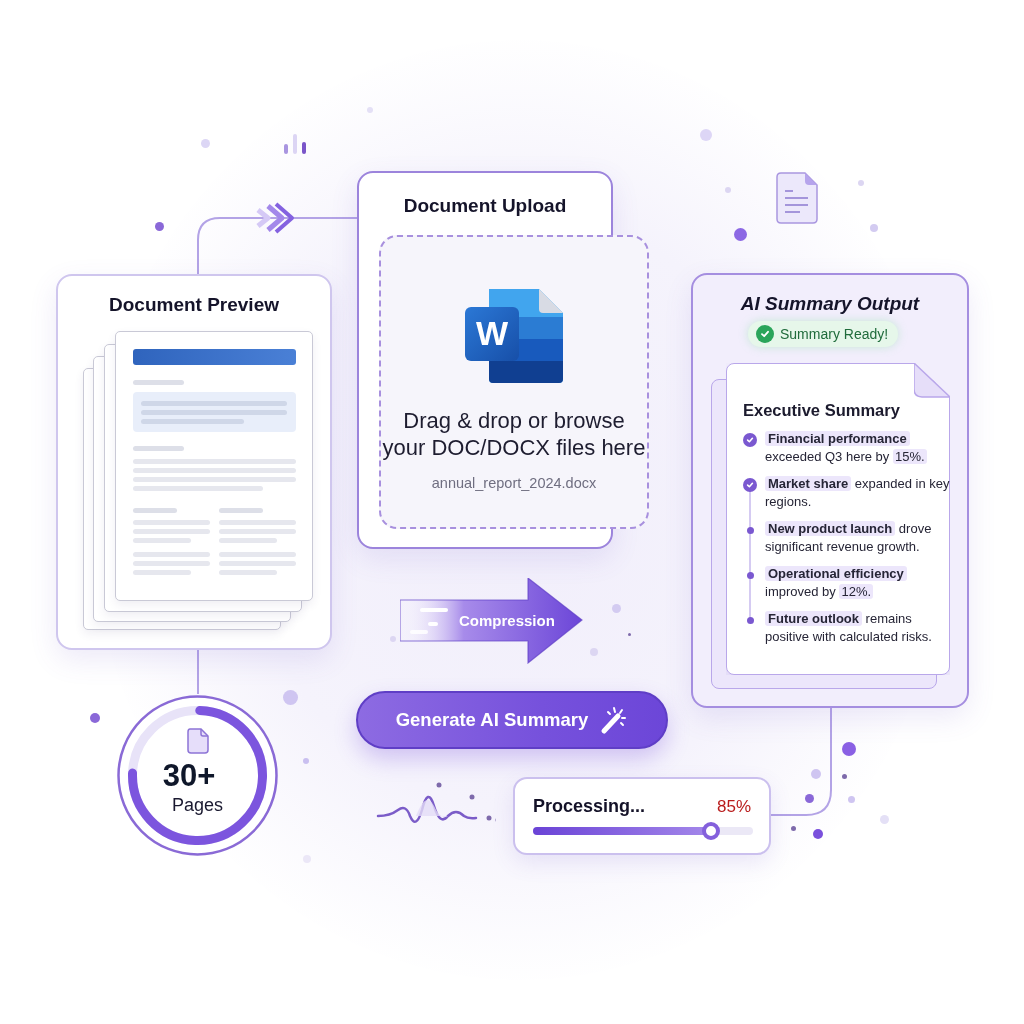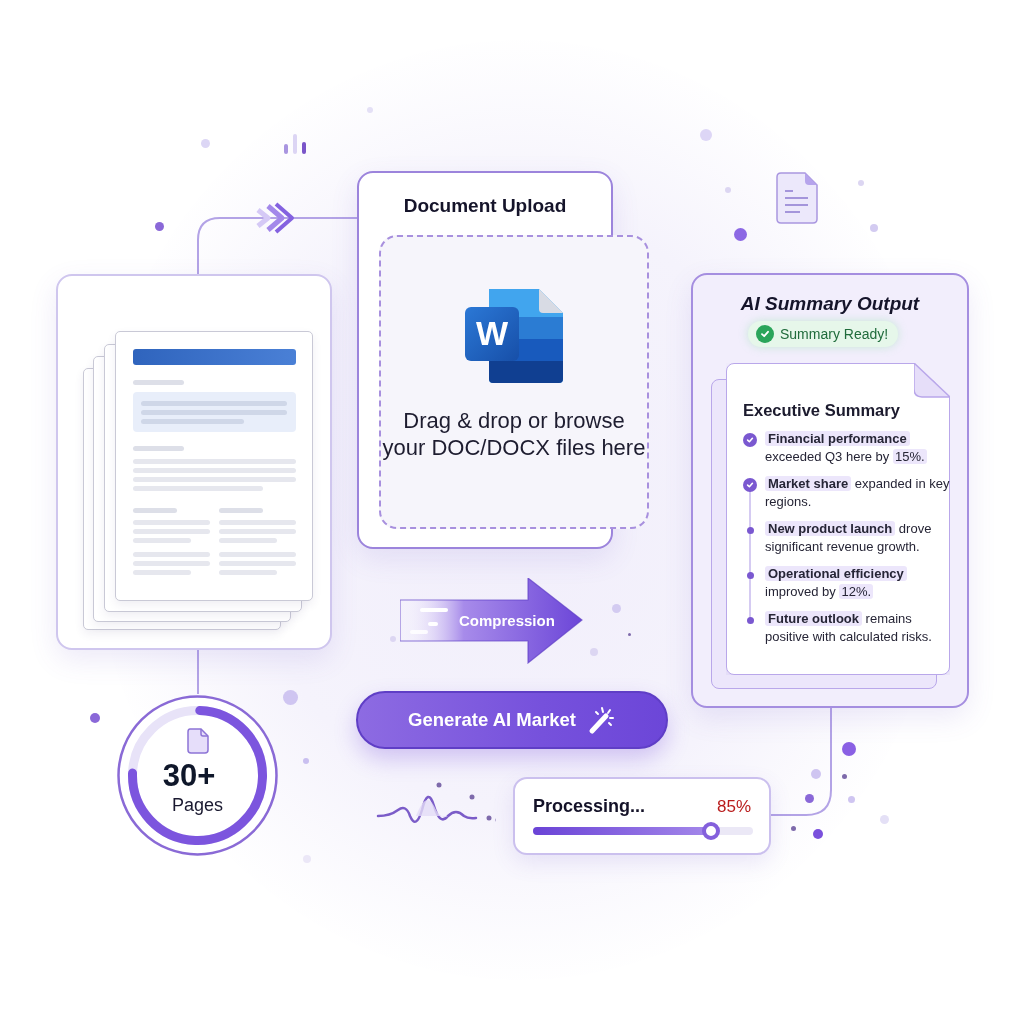--- a/index.html
+++ b/index.html
@@ -153,20 +153,21 @@
 <svg style="position:absolute;left:0;top:0;" width="1024" height="1024">
   <path d="M198 274 V240 Q198 218 220 218 H357" fill="none" stroke="#b3a3e6" stroke-width="2"></path>
   <path d="M198 650 V694" fill="none" stroke="#b3a3e6" stroke-width="2"></path>
   <path d="M831 708 V790 Q831 815 806 815 H771" fill="none" stroke="#b3a3e6" stroke-width="2"></path>
   <path d="M258 210 L268 218 L258 226" fill="none" stroke="#d5c9f6" stroke-width="5" stroke-linejoin="round"></path>
   <path d="M268 206 L282 218 L268 230" fill="none" stroke="#a388ea" stroke-width="5" stroke-linejoin="round"></path>
   <path d="M276 204 L292 218 L276 232" fill="none" stroke="#8462e0" stroke-width="4" stroke-linejoin="round"></path>
 </svg>
 
 <div class="card" id="preview">
+  <div class="card-title">Document Preview</div>
   <div class="page" style="left:25px;top:92px;width:198px;height:262px;"></div>
   <div class="page" style="left:35px;top:80px;width:198px;height:266px;"></div>
   <div class="page" style="left:46px;top:68px;width:198px;height:268px;"></div>
   <div class="page" style="left:57px;top:55px;width:198px;height:270px;">
     <div style="position:absolute;left:17px;top:17px;width:163px;height:16px;border-radius:3px;background:linear-gradient(90deg,#2f64bd,#4a80d6);"></div>
     <div class="bar" style="left:17px;top:48px;width:51px;"></div>
     <div style="position:absolute;left:17px;top:60px;width:163px;height:40px;border-radius:4px;background:#e8eefa;">
       <div class="bar" style="left:8px;top:9px;width:146px;background:#cfd7e8;"></div>
       <div class="bar" style="left:8px;top:18px;width:146px;background:#cfd7e8;"></div>
       <div class="bar" style="left:8px;top:27px;width:103px;background:#cfd7e8;"></div>
@@ -206,20 +207,21 @@
       <path d="M26 2 H76 L100 26 V92 Q100 96 96 96 H30 Q26 96 26 92 Z" fill="#41a5ee"></path>
       <rect x="26" y="30" width="74" height="22" fill="#2b7cd3"></rect>
       <rect x="26" y="52" width="74" height="22" fill="#185abd"></rect>
       <path d="M26 74 H100 V92 Q100 96 96 96 H30 Q26 96 26 92 Z" fill="#103f91"></path>
       <path d="M76 2 V22 Q76 26 80 26 H100 Z" fill="#d8dbe4"></path>
       <rect x="2" y="20" width="54" height="54" rx="6" fill="url(#wg)"></rect>
       <text x="29" y="58" text-anchor="middle" font-family="Liberation Sans, sans-serif" font-weight="700" font-size="34" fill="#ffffff">W</text>
     </svg>
     <div class="drop-text" style="top:170px;">Drag &amp; drop or browse</div>
     <div class="drop-text" style="top:197px;">your DOC/DOCX files here</div>
+    <div class="file-name" style="top:238px;">annual_report_2024.docx</div>
   </div>
 </div>
 
 <div class="card" id="output">
   <div class="card-title">AI Summary Output</div>
   <div class="ready-badge">
     <span class="ready-check">
       <svg width="10" height="10" viewBox="0 0 10 10">
           <path d="M2 5.2 L4.2 7.2 L8 2.8" fill="none" stroke="#fff" stroke-width="1.8" stroke-linecap="round" stroke-linejoin="round"></path>
         </svg>
@@ -274,21 +276,21 @@
     </linearGradient>
   </defs>
   <path d="M0 22 H128 V0 L182 42 L128 85 V63 H0 Z" fill="url(#cg)" stroke="#5f3ec6" stroke-width="1.2" stroke-opacity="0.7"></path>
   <rect x="20" y="30" width="28" height="4" rx="2" fill="#ffffff"></rect>
   <rect x="28" y="44" width="10" height="4" rx="2" fill="#ffffff"></rect>
   <rect x="10" y="52" width="18" height="4" rx="2" fill="#ffffff" opacity="0.85"></rect>
 </svg>
 <div class="compress-label">Compression</div>
 
 <div id="generate">
-  <span class="gen-label">Generate AI Market</span>
+  <span class="gen-label">Generate AI Summary</span>
   <svg width="30" height="30" viewBox="0 0 30 30">
     <line x1="6" y1="26" x2="20" y2="11" stroke="#ffffff" stroke-width="5" stroke-linecap="round"></line>
     <line x1="16" y1="3" x2="17" y2="7" stroke="#fff" stroke-width="2" stroke-linecap="round"></line>
     <line x1="24" y1="5" x2="22" y2="8" stroke="#fff" stroke-width="2" stroke-linecap="round"></line>
     <line x1="27" y1="13" x2="24" y2="13" stroke="#fff" stroke-width="2" stroke-linecap="round"></line>
     <line x1="25" y1="20" x2="23" y2="18" stroke="#fff" stroke-width="2" stroke-linecap="round"></line>
     <line x1="10" y1="7" x2="12" y2="9" stroke="#fff" stroke-width="2" stroke-linecap="round"></line>
   </svg>
 </div>
 

